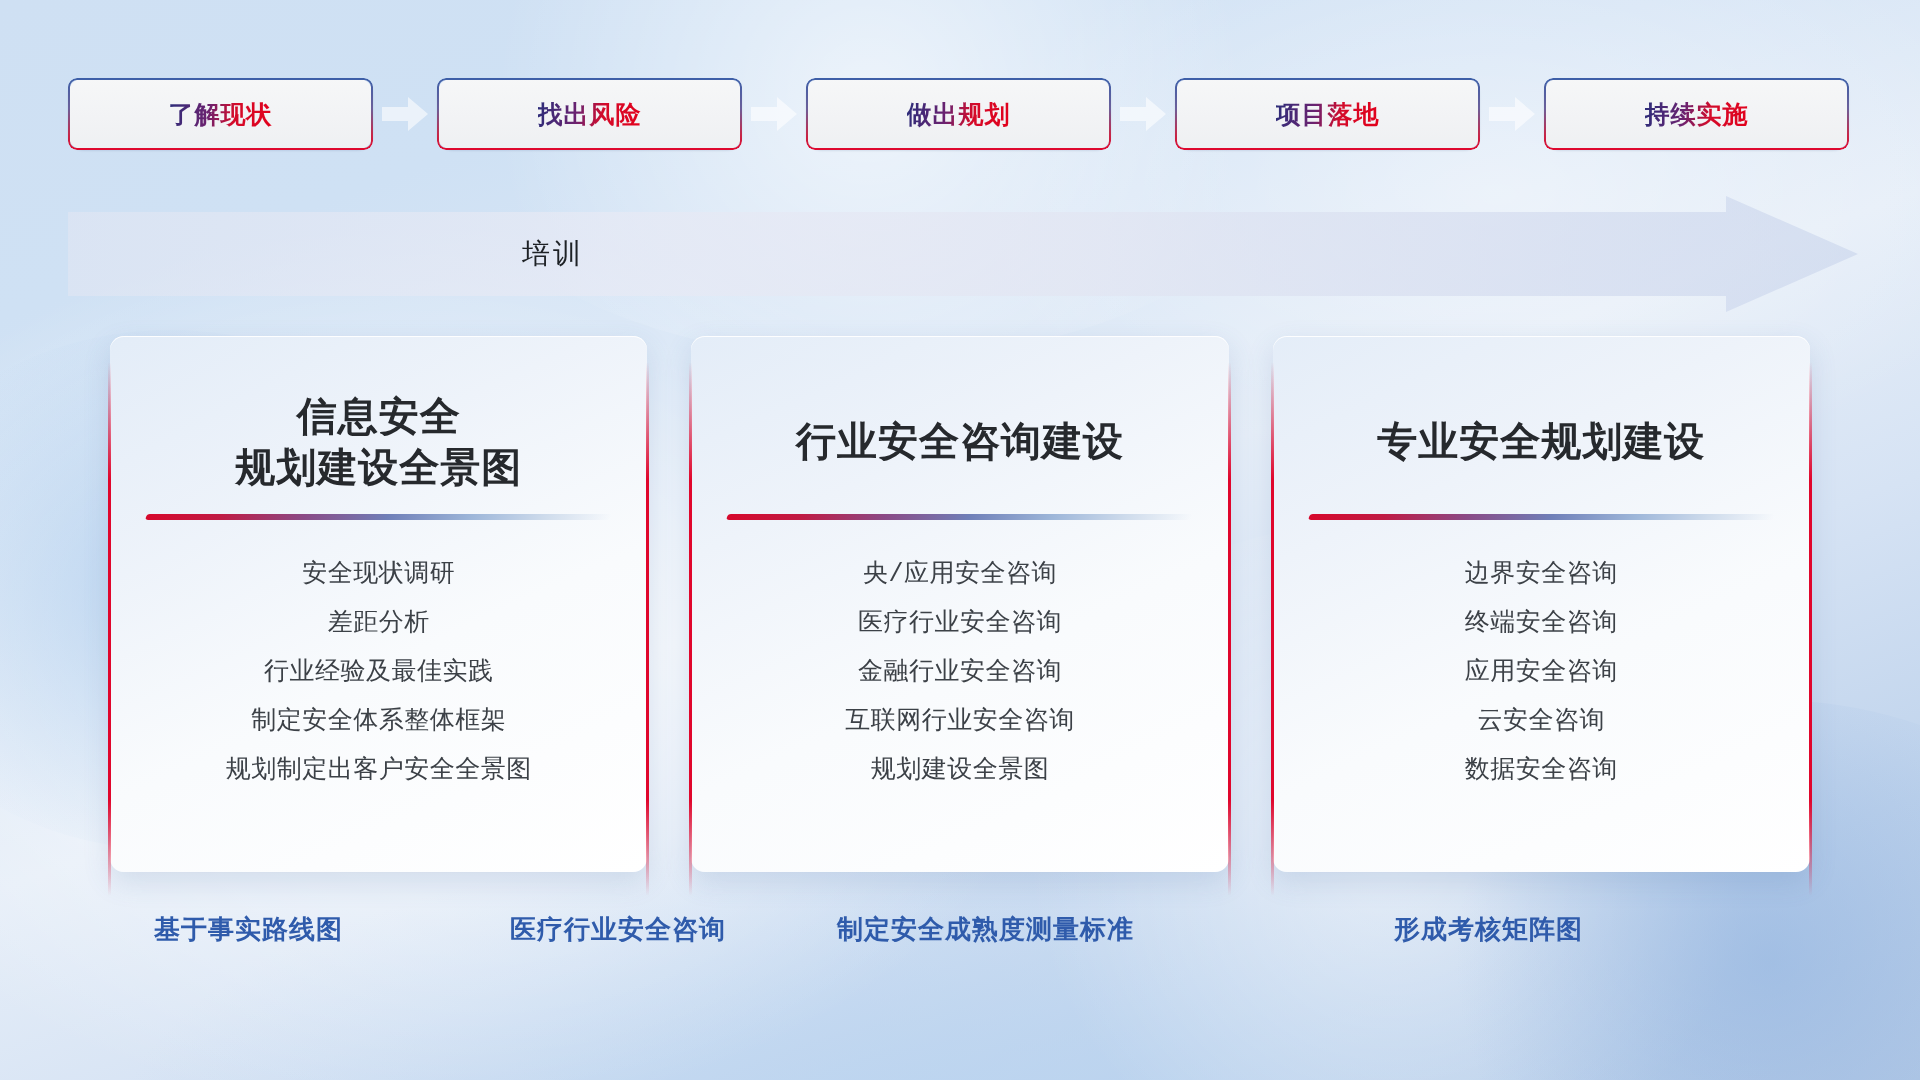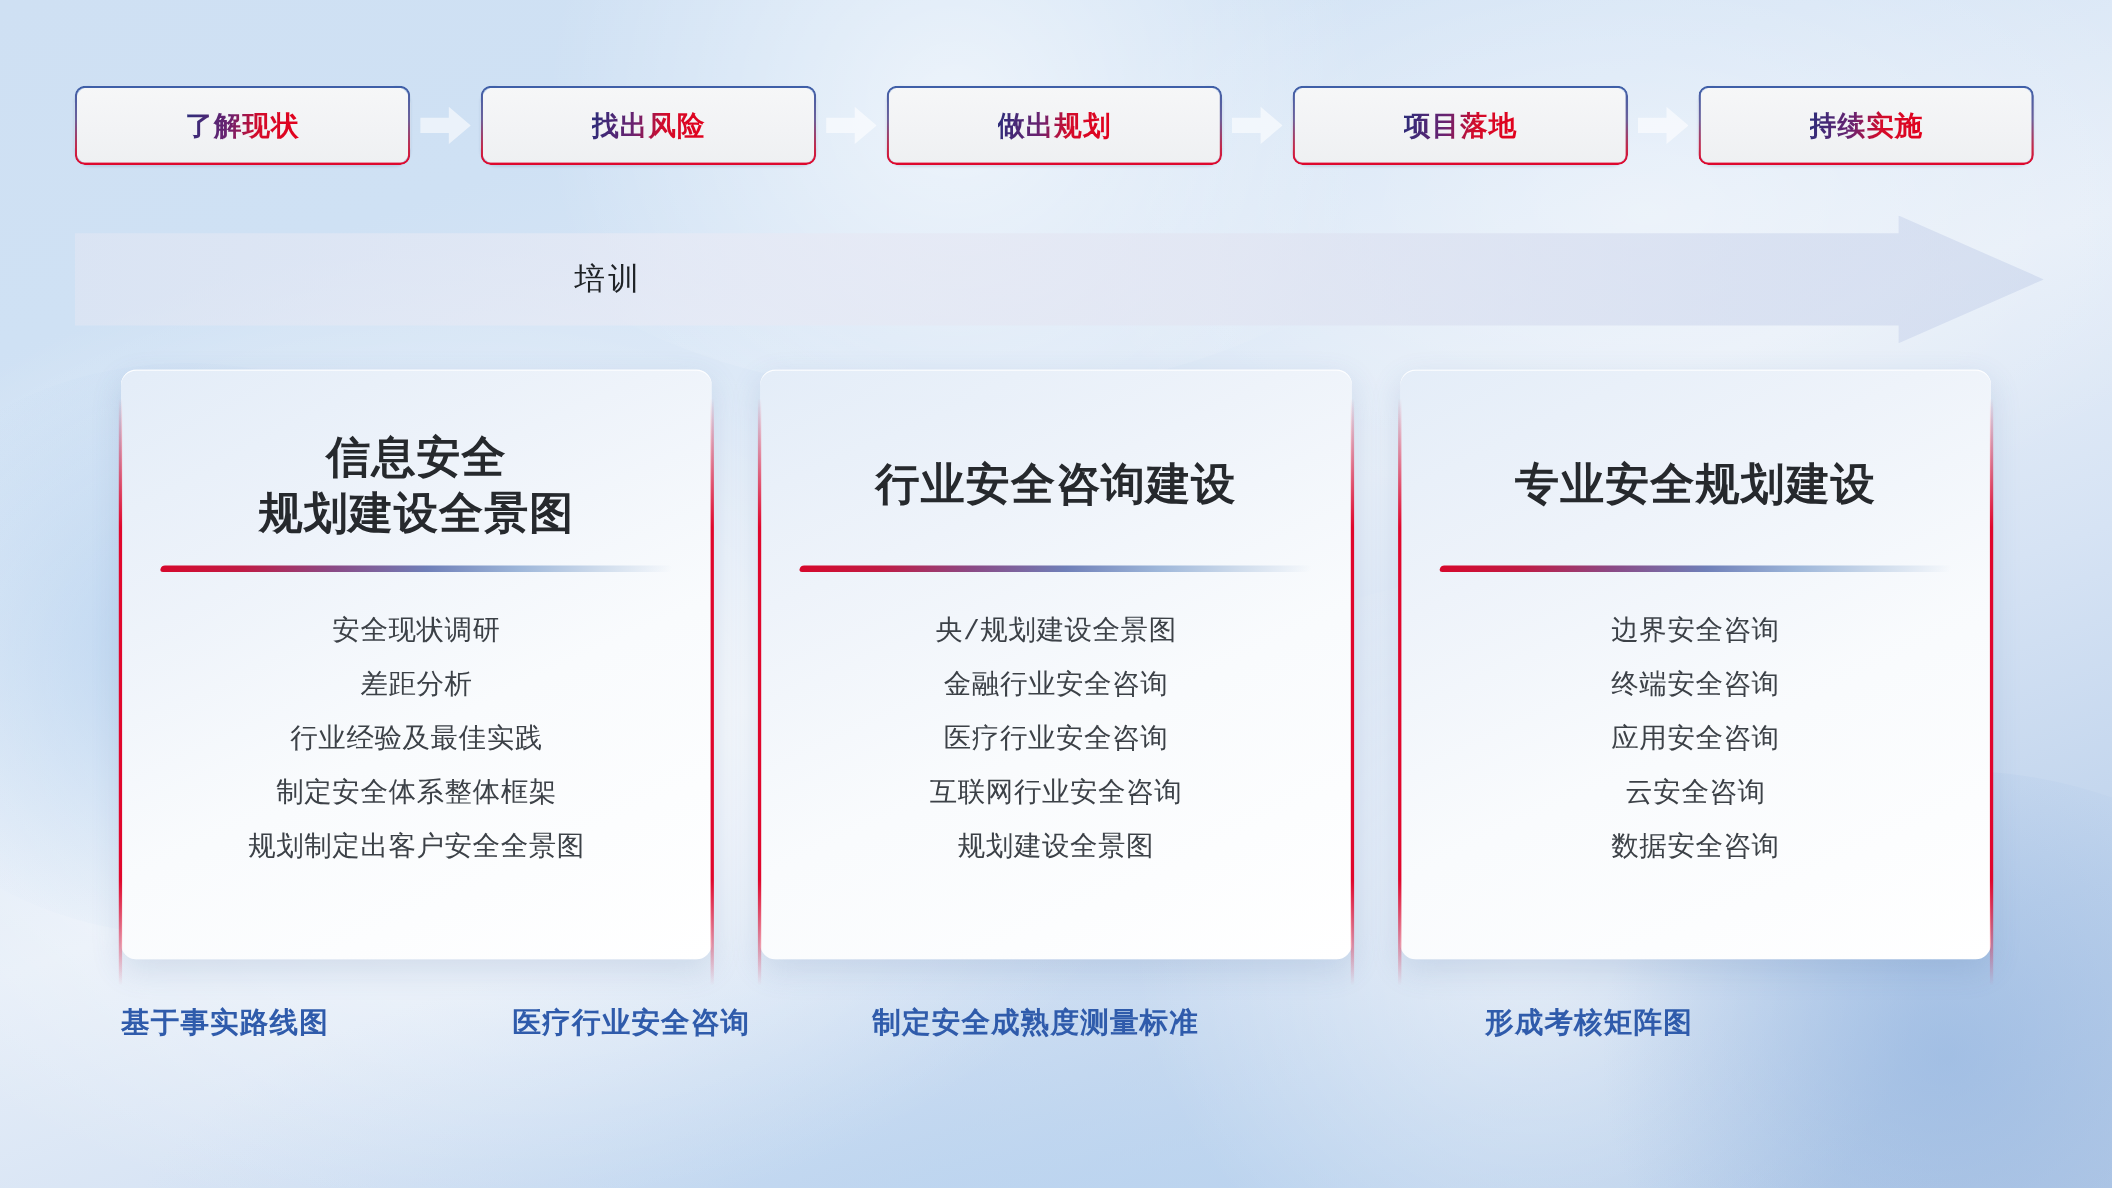--- a/index.html
+++ b/index.html
@@ -216,20 +216,21 @@
     width: 1920px;
     height: 46px;
   }
   .bl {
     position: absolute;
     font-size: 26px;
     font-weight: 700;
     color: #2f5bab;
     letter-spacing: 1px;
     white-space: nowrap;
+    margin-left: 44px;
   }
 </style>
 </head>
 <body>
 
 <div id="stage">
 
   <div class="blob blob-a"></div>
   <div class="blob blob-b"></div>
   <div class="blob blob-c"></div>
@@ -304,23 +305,23 @@
         <li>规划制定出客户安全全景图</li>
       </ul>
     </div>
 
     <div class="card">
       <div class="card-title">
         <span class="ln">行业安全咨询建设</span>
       </div>
       <div class="divider"></div>
       <ul class="card-list">
-        <li>央/规划建设全景图</li>
+        <li>央/应用安全咨询</li>
+        <li>医疗行业安全咨询</li>
         <li>金融行业安全咨询</li>
-        <li>医疗行业安全咨询</li>
         <li>互联网行业安全咨询</li>
         <li>规划建设全景图</li>
       </ul>
     </div>
 
     <div class="card">
       <div class="card-title">
         <span class="ln">专业安全规划建设</span>
       </div>
       <div class="divider"></div>

